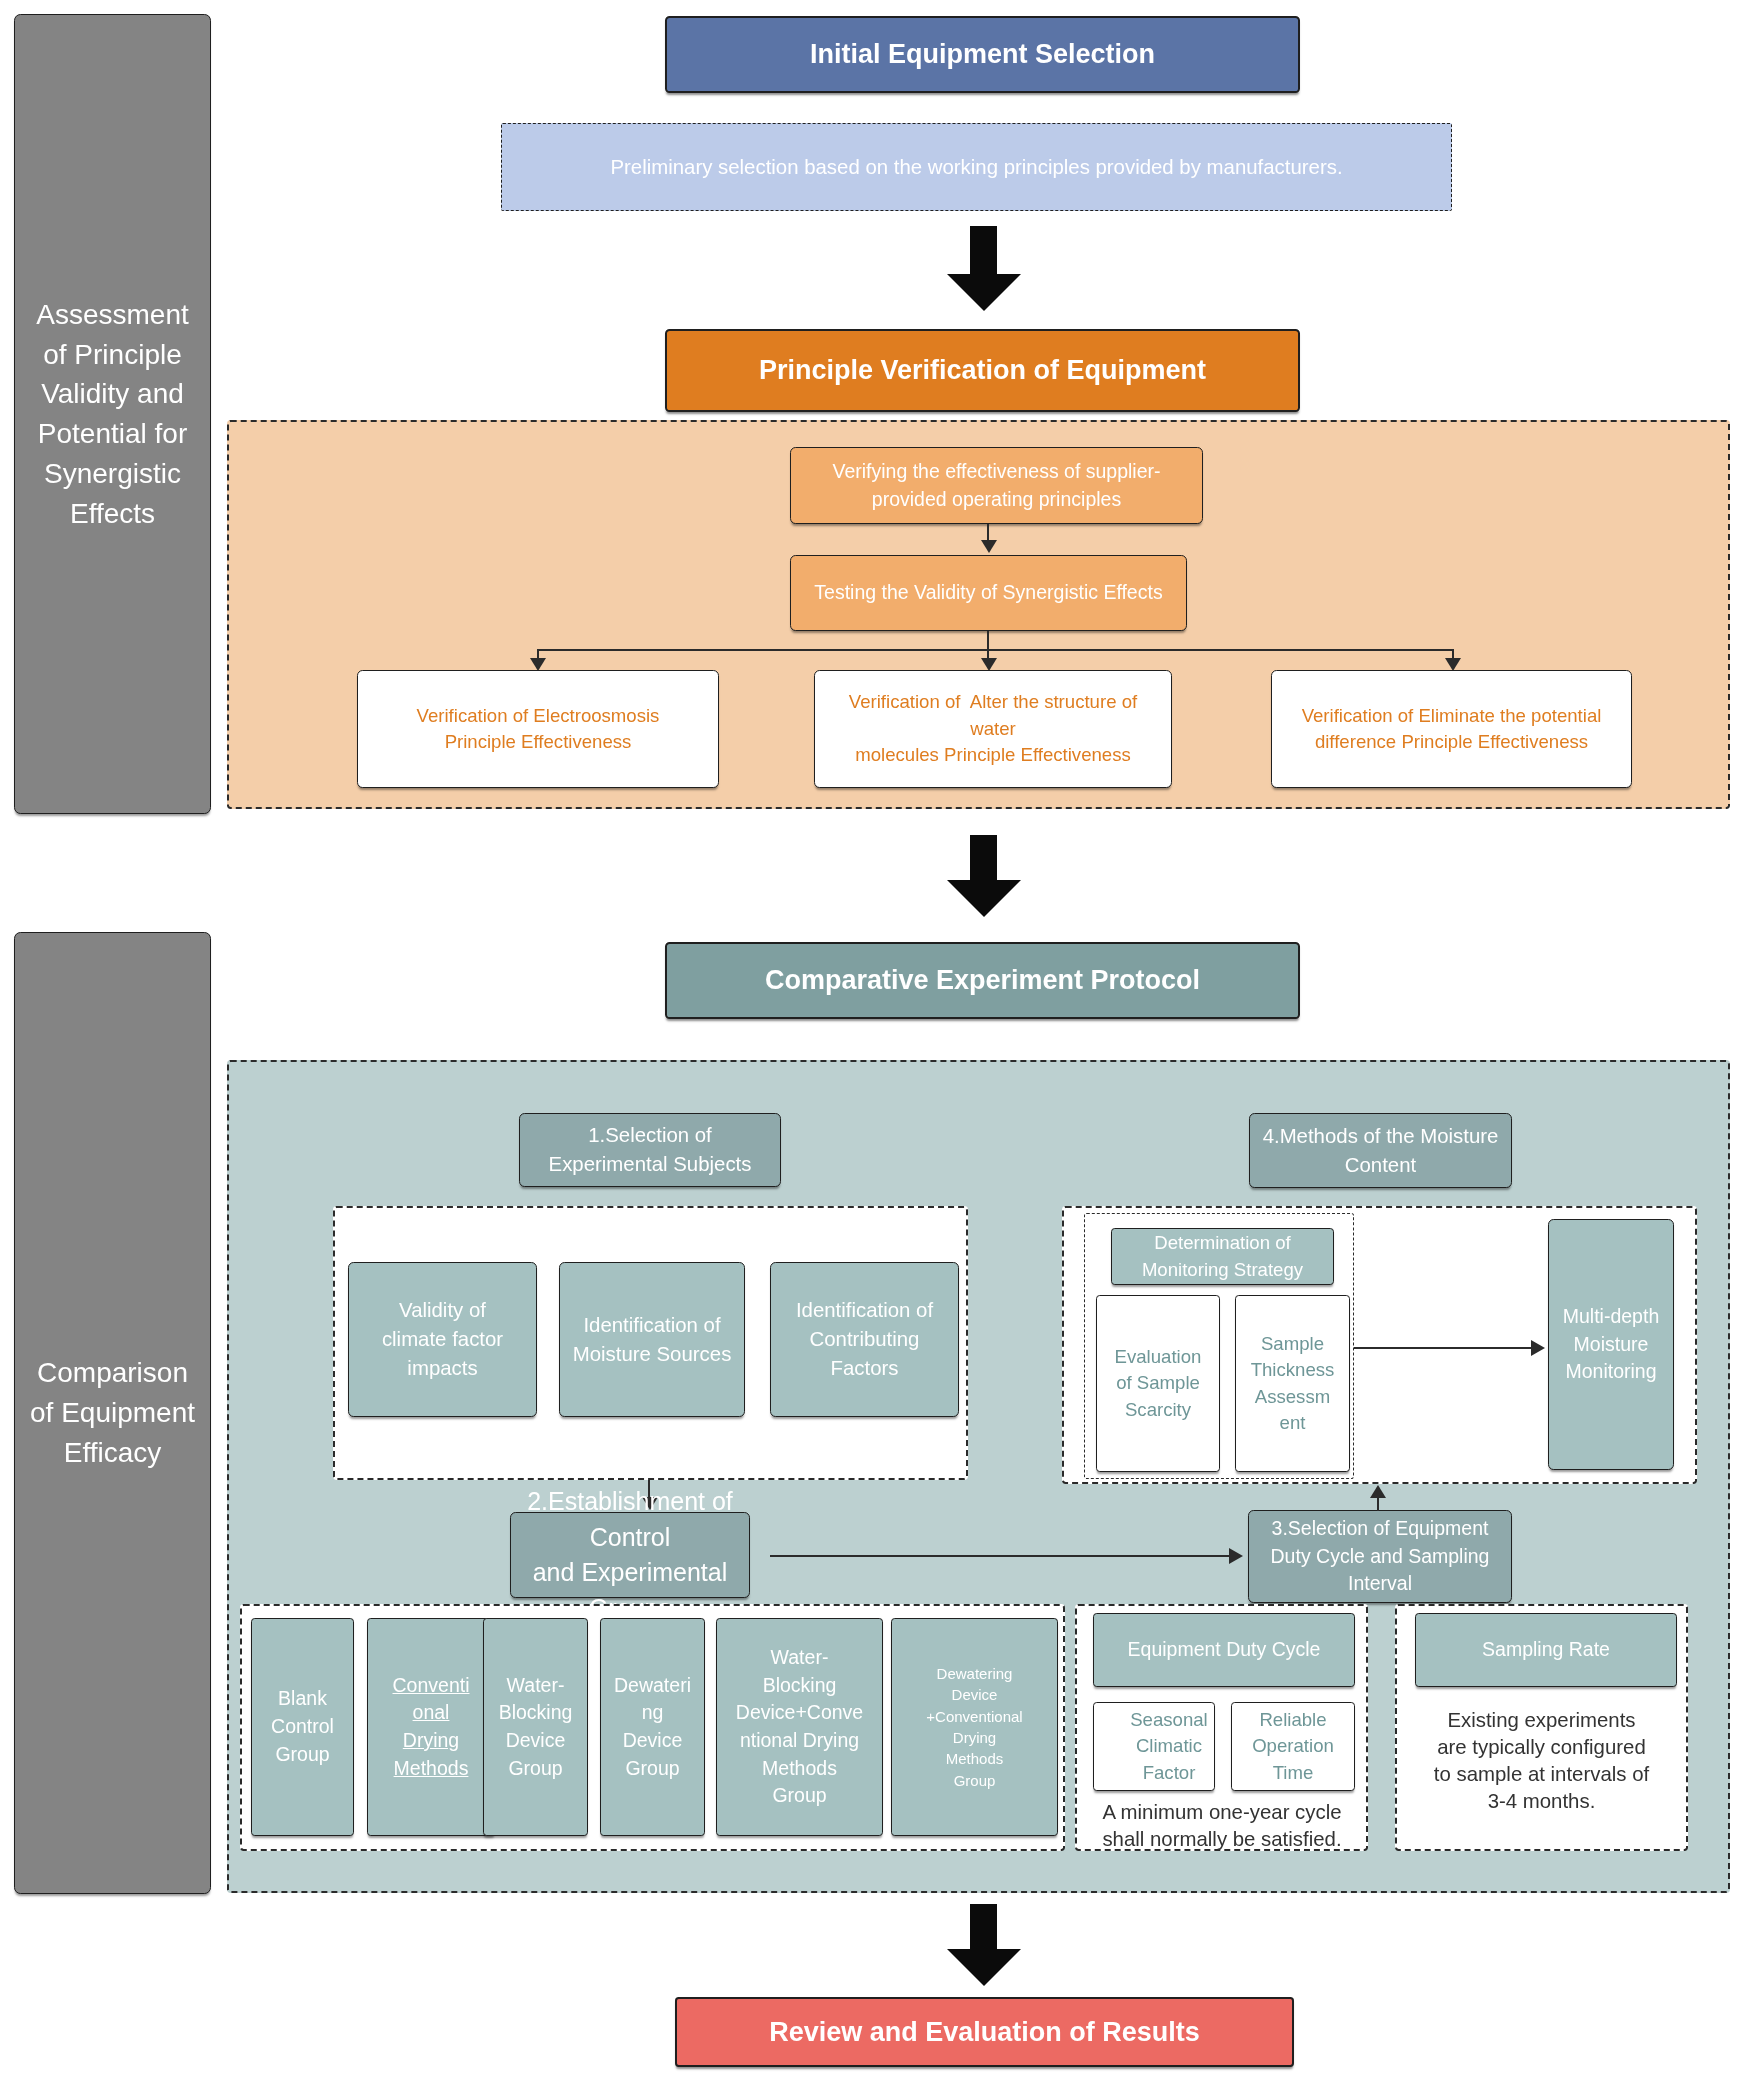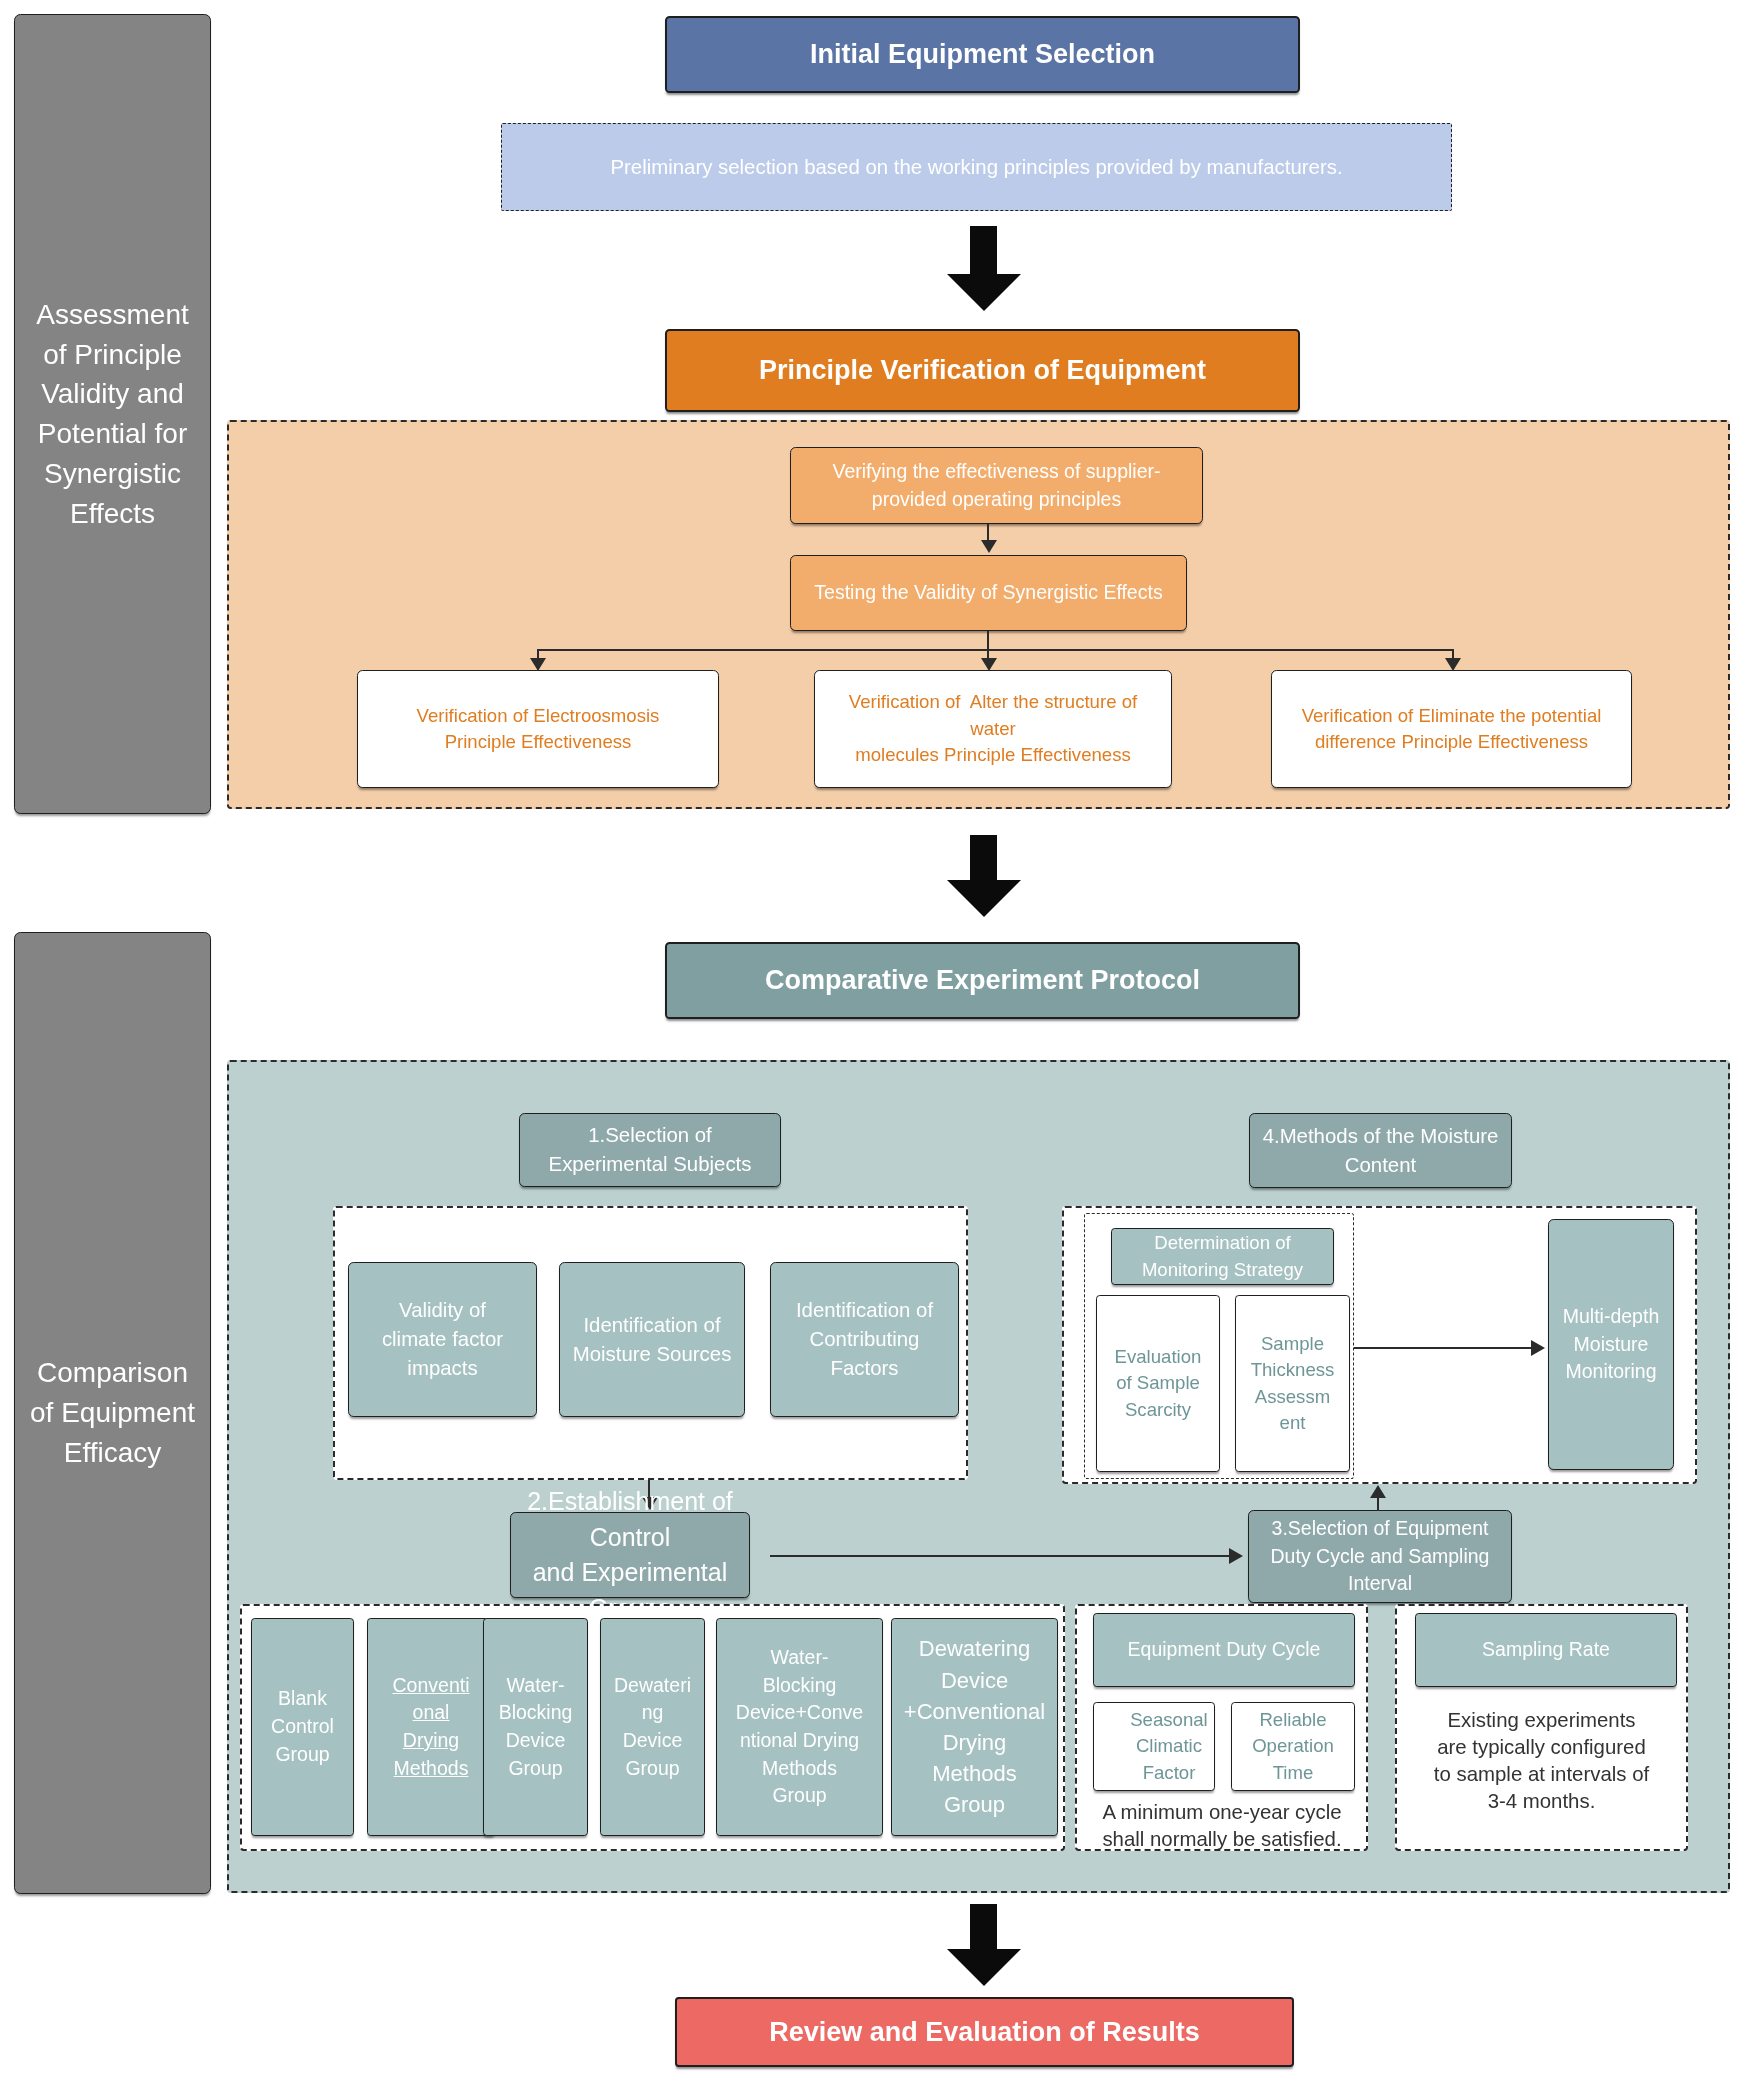--- a/index.html
+++ b/index.html
@@ -168,21 +168,21 @@
   <div class="box solid teal-box" style="left:600px; top:1618px; width:105px; height:218px; font-size:19.5px; border-radius:3.7px;">Dewateri
 ng
 Device
 Group</div>
   <div class="box solid teal-box" style="left:716px; top:1618px; width:167px; height:218px; font-size:19.5px; border-radius:3.7px;">Water-
 Blocking
 Device+Conve
 ntional Drying
 Methods
 Group</div>
-  <div class="box solid teal-box" style="left:891px; top:1618px; width:167px; height:218px; font-size:22px; border-radius:3.7px;">Dewatering
+  <div class="box solid teal-box" style="left:891px; top:1618px; width:167px; height:218px; font-size:15px; border-radius:3.7px;">Dewatering
 Device
 +Conventional
 Drying
 Methods
 Group</div>
 
   <div class="dashed" style="left:1075px; top:1604px; width:293px; height:247px; background:#ffffff;"></div>
   <div class="box solid teal-box" style="left:1093px; top:1613px; width:262px; height:74px; font-size:19.5px; border-radius:3.7px;">Equipment Duty Cycle</div>
   <div class="box solid white-teal" style="left:1093px; top:1702px; width:122px; height:89px; border-radius:3.7px;padding-left:30px;">Seasonal
 Climatic

